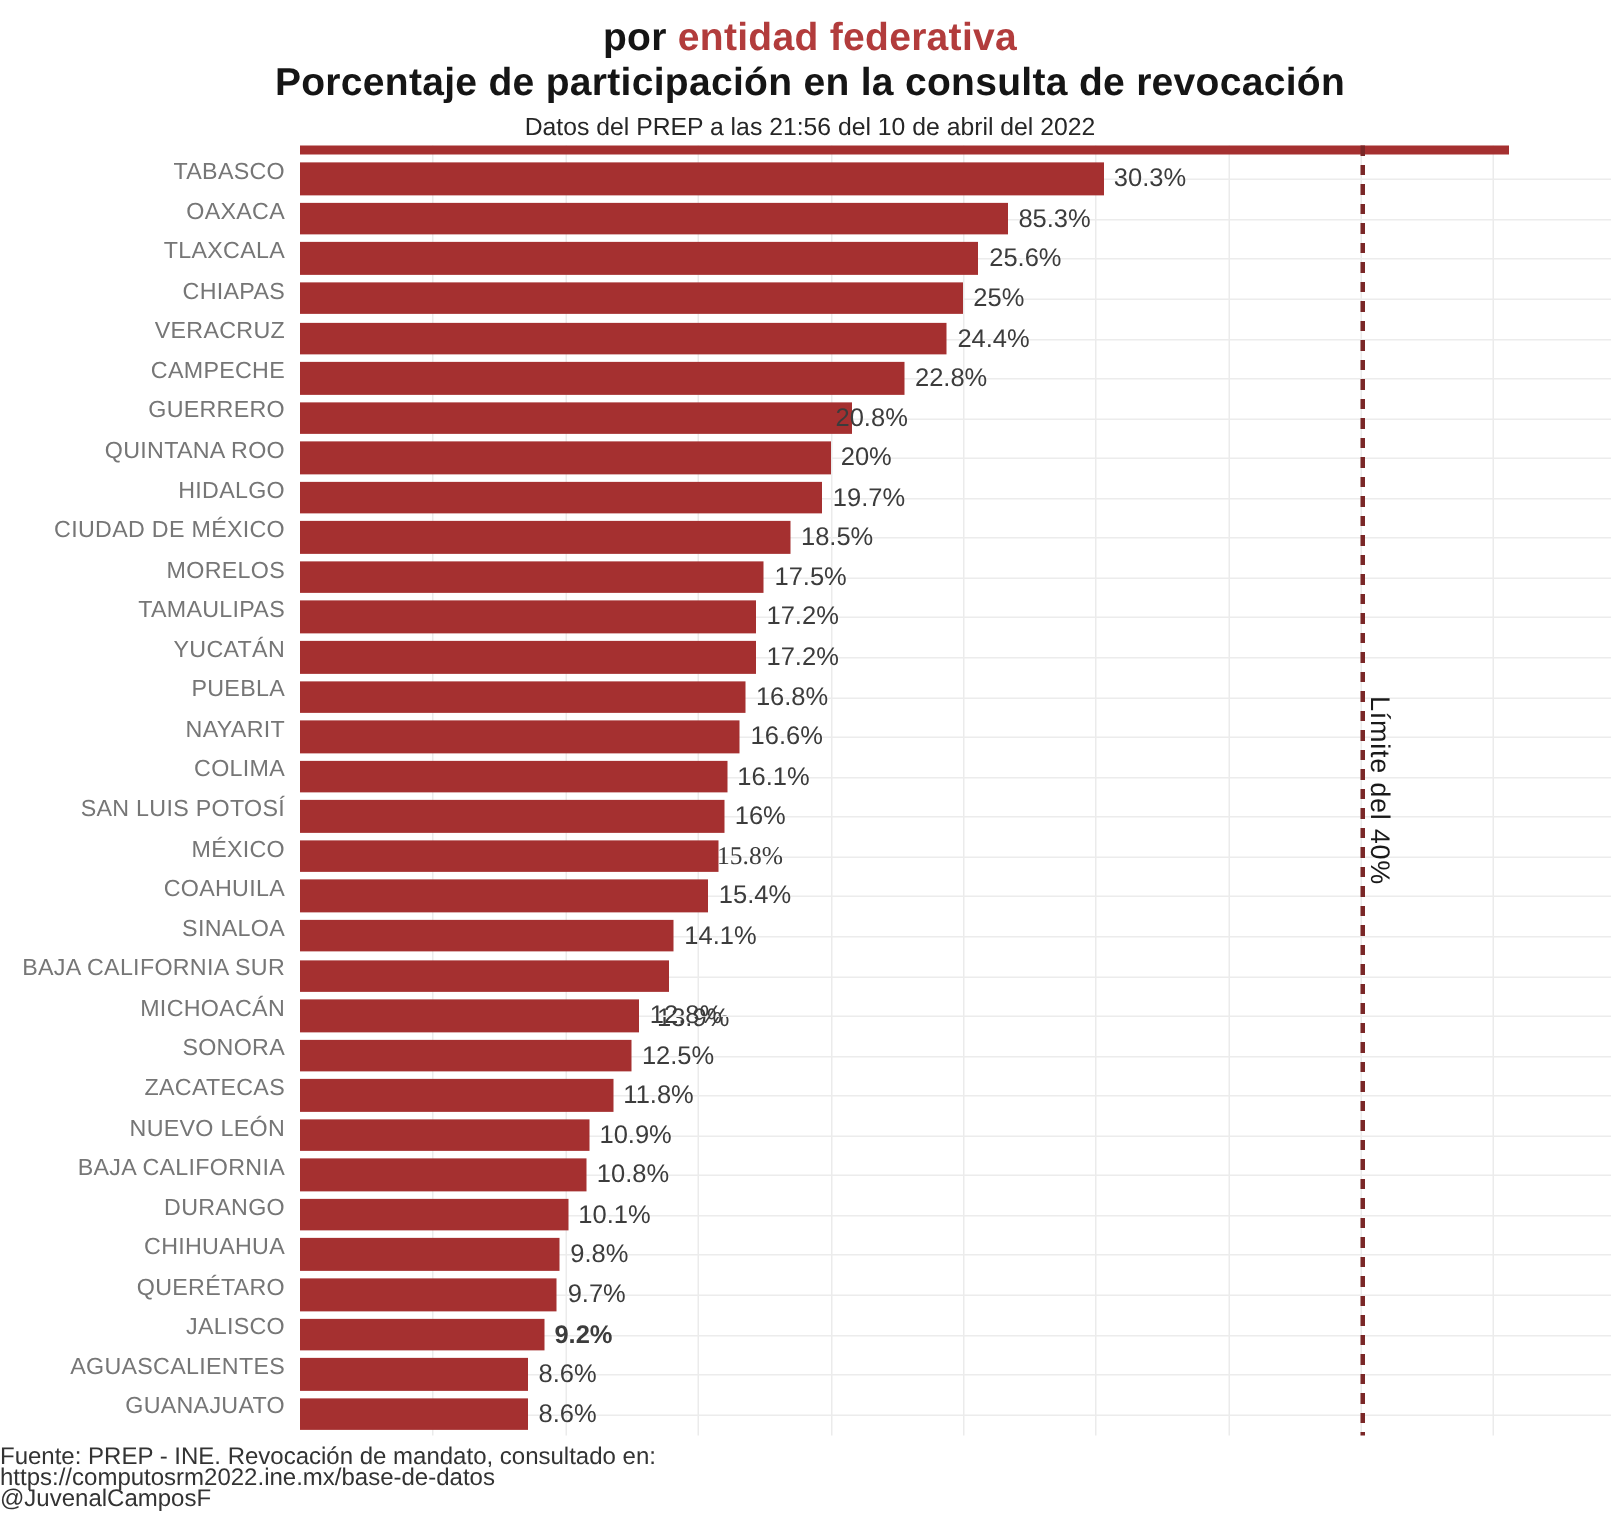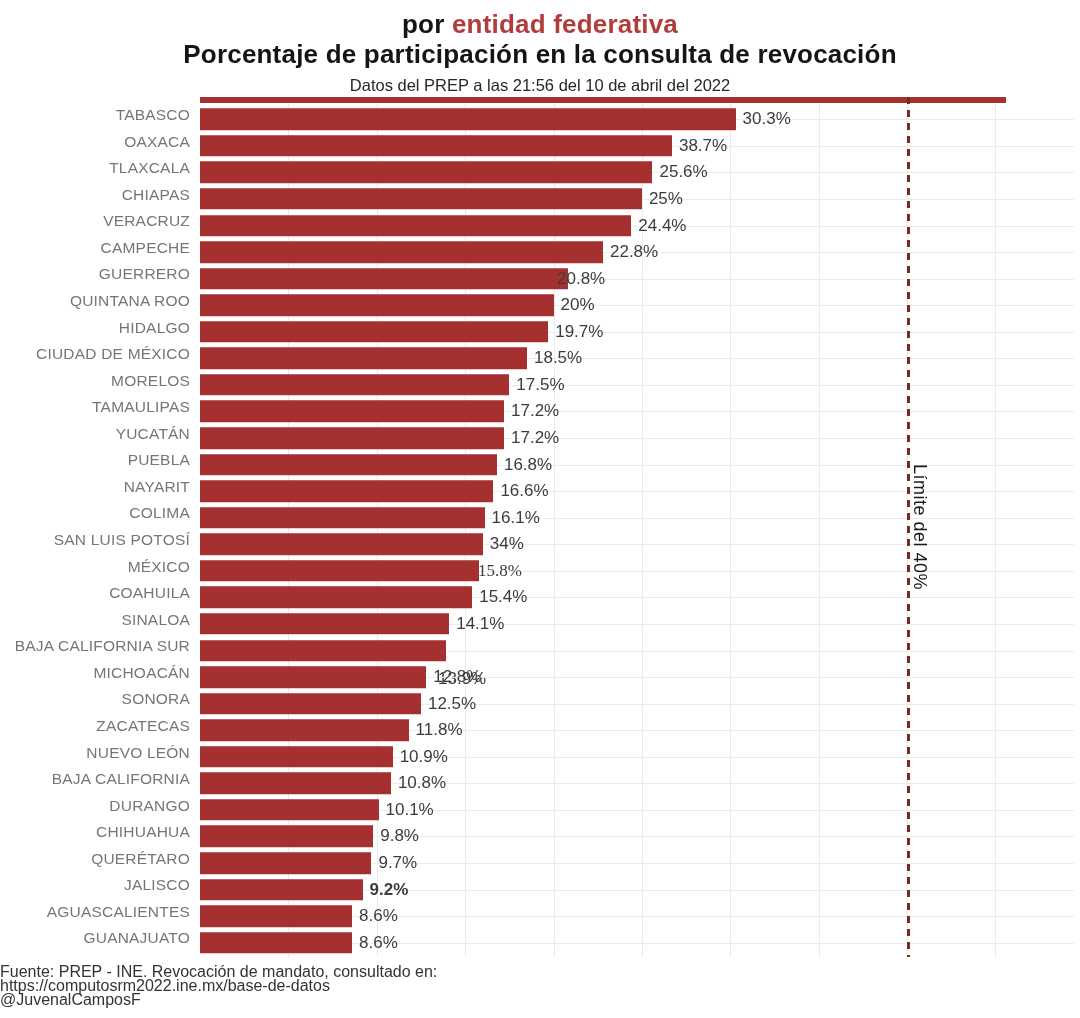--- a/index.html
+++ b/index.html
@@ -65,21 +65,21 @@
           <div class="hgrid"></div>
           <div class="bar" style="width: 535.553px;"></div>
           <div class="val" style="left: 542.553px;">30.3%</div>
         </div>
       </div>
       <div class="row">
         <div class="cat">OAXACA</div>
         <div class="track">
           <div class="hgrid"></div>
           <div class="bar" style="width: 471.923px;"></div>
-          <div class="val" style="left: 478.923px;">38.7%</div>
+          <div class="val" style="left: 478.923px;">85.3%</div>
         </div>
       </div>
       <div class="row">
         <div class="cat">TLAXCALA</div>
         <div class="track">
           <div class="hgrid"></div>
           <div class="bar" style="width: 452.48px;"></div>
           <div class="val" style="left: 459.48px;">25.6%</div>
         </div>
       </div>
@@ -185,21 +185,21 @@
           <div class="hgrid"></div>
           <div class="bar" style="width: 284.567px;"></div>
           <div class="val" style="left: 291.567px;">16.1%</div>
         </div>
       </div>
       <div class="row">
         <div class="cat">SAN LUIS POTOSÍ</div>
         <div class="track">
           <div class="hgrid"></div>
           <div class="bar" style="width: 282.8px;"></div>
-          <div class="val" style="left: 289.8px;">34%</div>
+          <div class="val" style="left: 289.8px;">16%</div>
         </div>
       </div>
       <div class="row">
         <div class="cat">MÉXICO</div>
         <div class="track">
           <div class="hgrid"></div>
           <div class="bar" style="width: 279.265px;"></div>
           <div class="val" style="left: 278px; font-family: Liberation Serif, serif;">15.8%</div>
         </div>
       </div>

